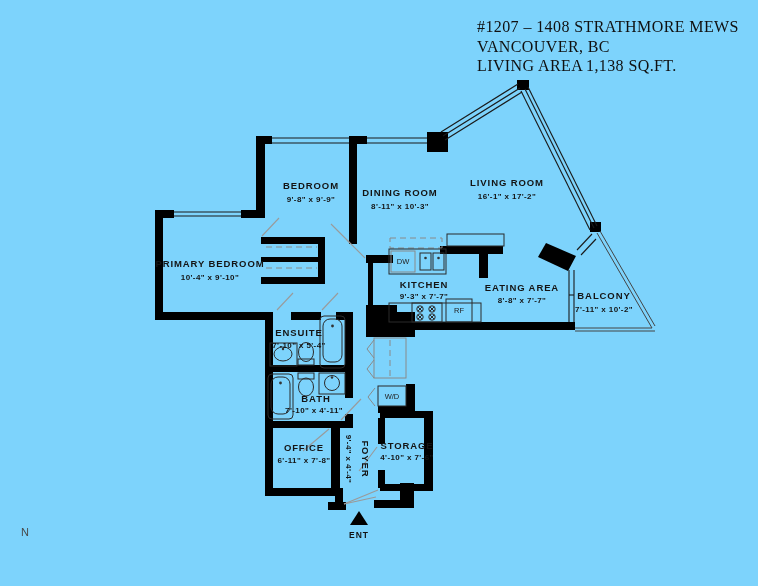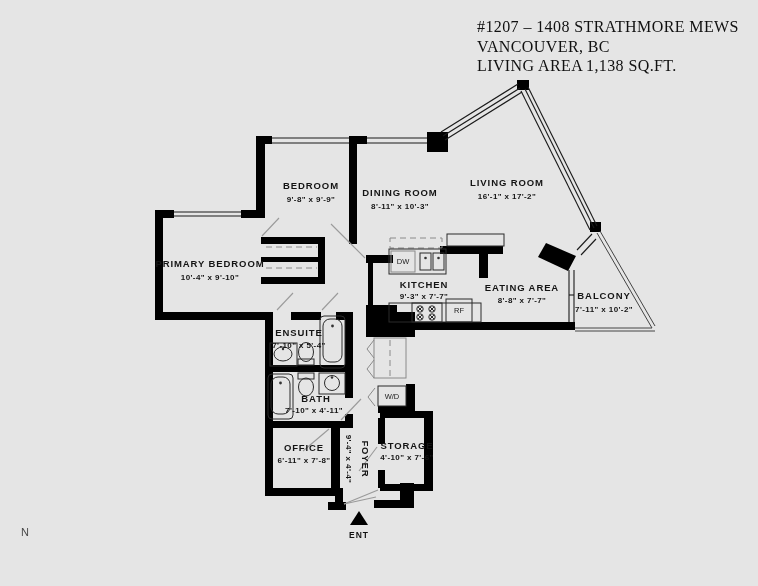--- a/index.html
+++ b/index.html
@@ -1,16 +1,16 @@
 <!DOCTYPE html>
 <html><head>
 <meta charset="utf-8">
 <style>
   html,body{margin:0;padding:0;background:#ffffff;}
-  #stage{position:relative;width:758px;height:586px;background:#e5e5e5;overflow:hidden;
+  #stage{position:relative;width:758px;height:586px;background:#7dd3fc;overflow:hidden;
          font-family:"Liberation Sans",sans-serif;}
   svg{position:absolute;left:0;top:0;}
   .wall{fill:#000;}
   .thin{fill:none;stroke:#2b2b2b;stroke-width:1;}
   .thin-g{fill:none;stroke:#8a8a8a;stroke-width:1;}
   .win{stroke:#1a1a1a;stroke-width:1.1;fill:none;}
   .rail{stroke:#444;stroke-width:1;fill:none;}
   .door{stroke:#9a9a9a;stroke-width:1.1;fill:none;}
   .dash{stroke:#8a8a8a;stroke-width:1;stroke-dasharray:6 4;fill:none;}
   .dot{fill:#333;stroke:none;}

